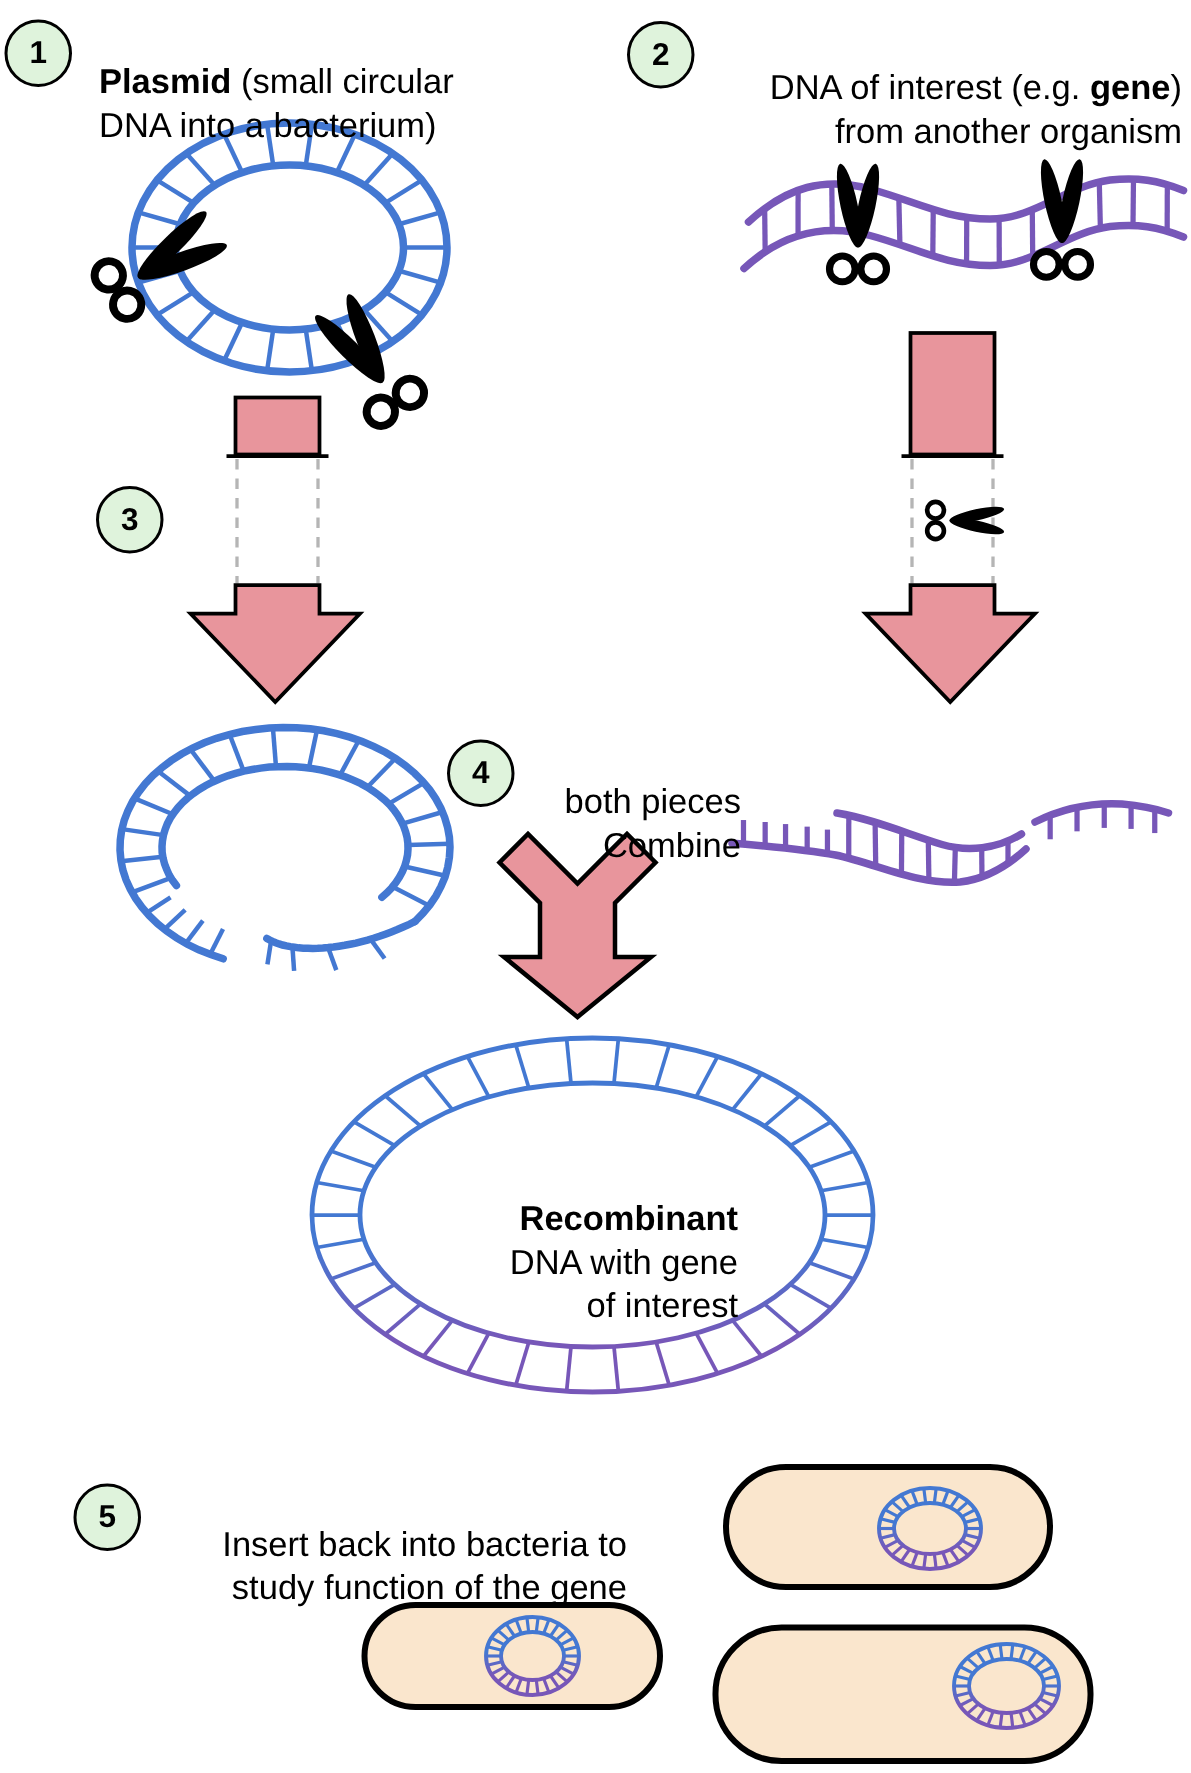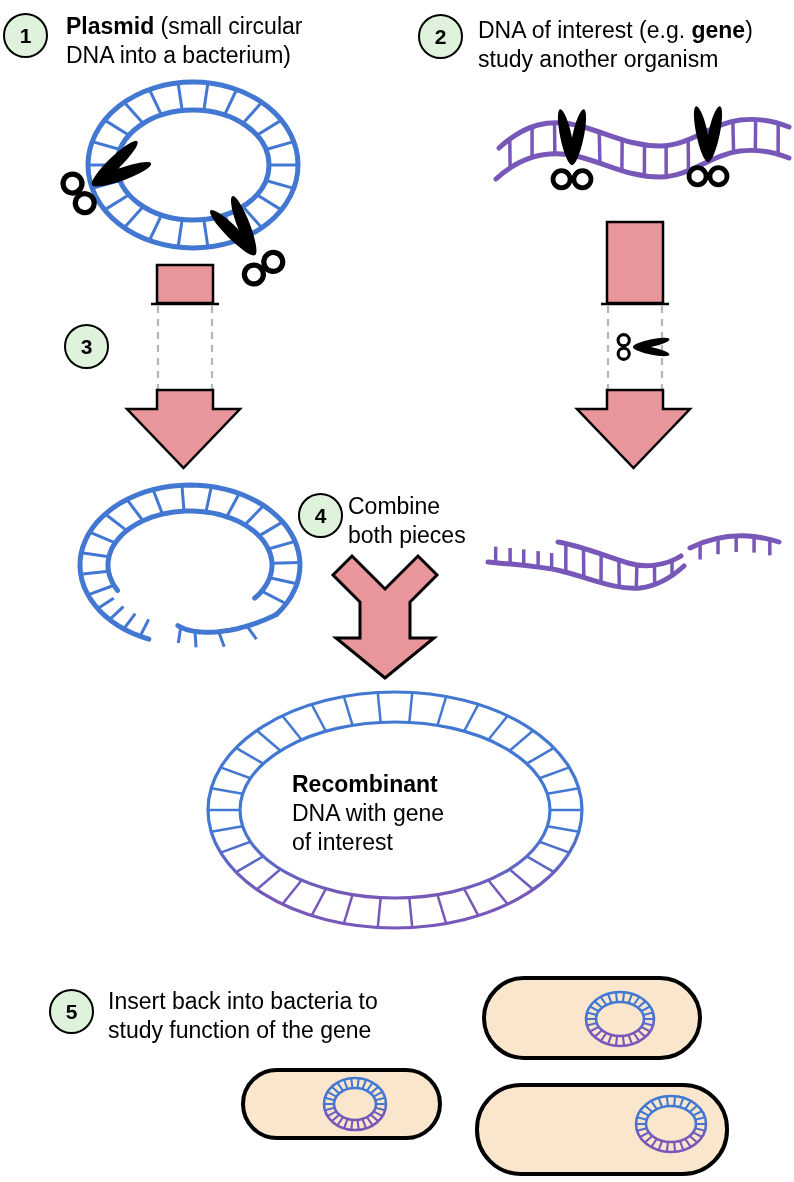--- a/index.html
+++ b/index.html
@@ -3,22 +3,22 @@
 <meta charset="utf-8">
 <style>
   html,body{margin:0;padding:0;background:#fff;}
   .canvas{position:relative;width:794px;height:1182px;background:#fff;overflow:hidden;
           font-family:"Liberation Sans",sans-serif;color:#000;}
   svg#art{position:absolute;left:0;top:0;z-index:1;}
   .badge{position:absolute;z-index:3;width:45px;height:45px;border-radius:50%;
          border:2.5px solid #000;background:var(--green,#dff3dc);
          display:flex;align-items:center;justify-content:center;
          font-weight:bold;font-size:21px;box-sizing:border-box;}
-  .t{position:absolute;z-index:3;font-size:23px;line-height:29px;white-space:nowrap;}
-  .ctr{text-align:left;}
+  .t{position:absolute;z-index:3;font-size:23px;line-height:29px;white-space:nowrap;margin-top:28px;}
+  .ctr{text-align:right;}
   .b{font-weight:bold;}
 </style>
 </head>
 <body>
 
 <div class="canvas">
 
   <svg id="art" width="794" height="1182" viewBox="0 0 794 1182">
       <defs>
         <linearGradient id="gBig" x1="0" y1="692" x2="0" y2="928" gradientUnits="userSpaceOnUse">
@@ -336,27 +336,27 @@
       <span>5</span>
     </div>
 
   <div class="t" style="left:66px;top:12px">
     <div><span class="b">Plasmid</span><span> (small circular</span></div>
     <div>DNA into a bacterium)</div>
   </div>
 
   <div class="t ctr" style="left:478px;top:16px;width:310px">
     <div><span>DNA of interest (e.g. </span><span class="b">gene</span><span>)</span></div>
-    <div>study another organism</div>
+    <div>from another organism</div>
   </div>
 
 
   <div class="t ctr" style="left:348px;top:492px;width:146px">
+    <div>both pieces</div>
     <div>Combine</div>
-    <div>both pieces</div>
   </div>
 
   <div class="t ctr" style="left:292px;top:770px;width:200px">
     <div class="b">Recombinant</div>
     <div>DNA with gene</div>
     <div>of interest</div>
   </div>
 
   <div class="t ctr" style="left:108px;top:987px;width:310px">
     <div>Insert back into bacteria to</div>

